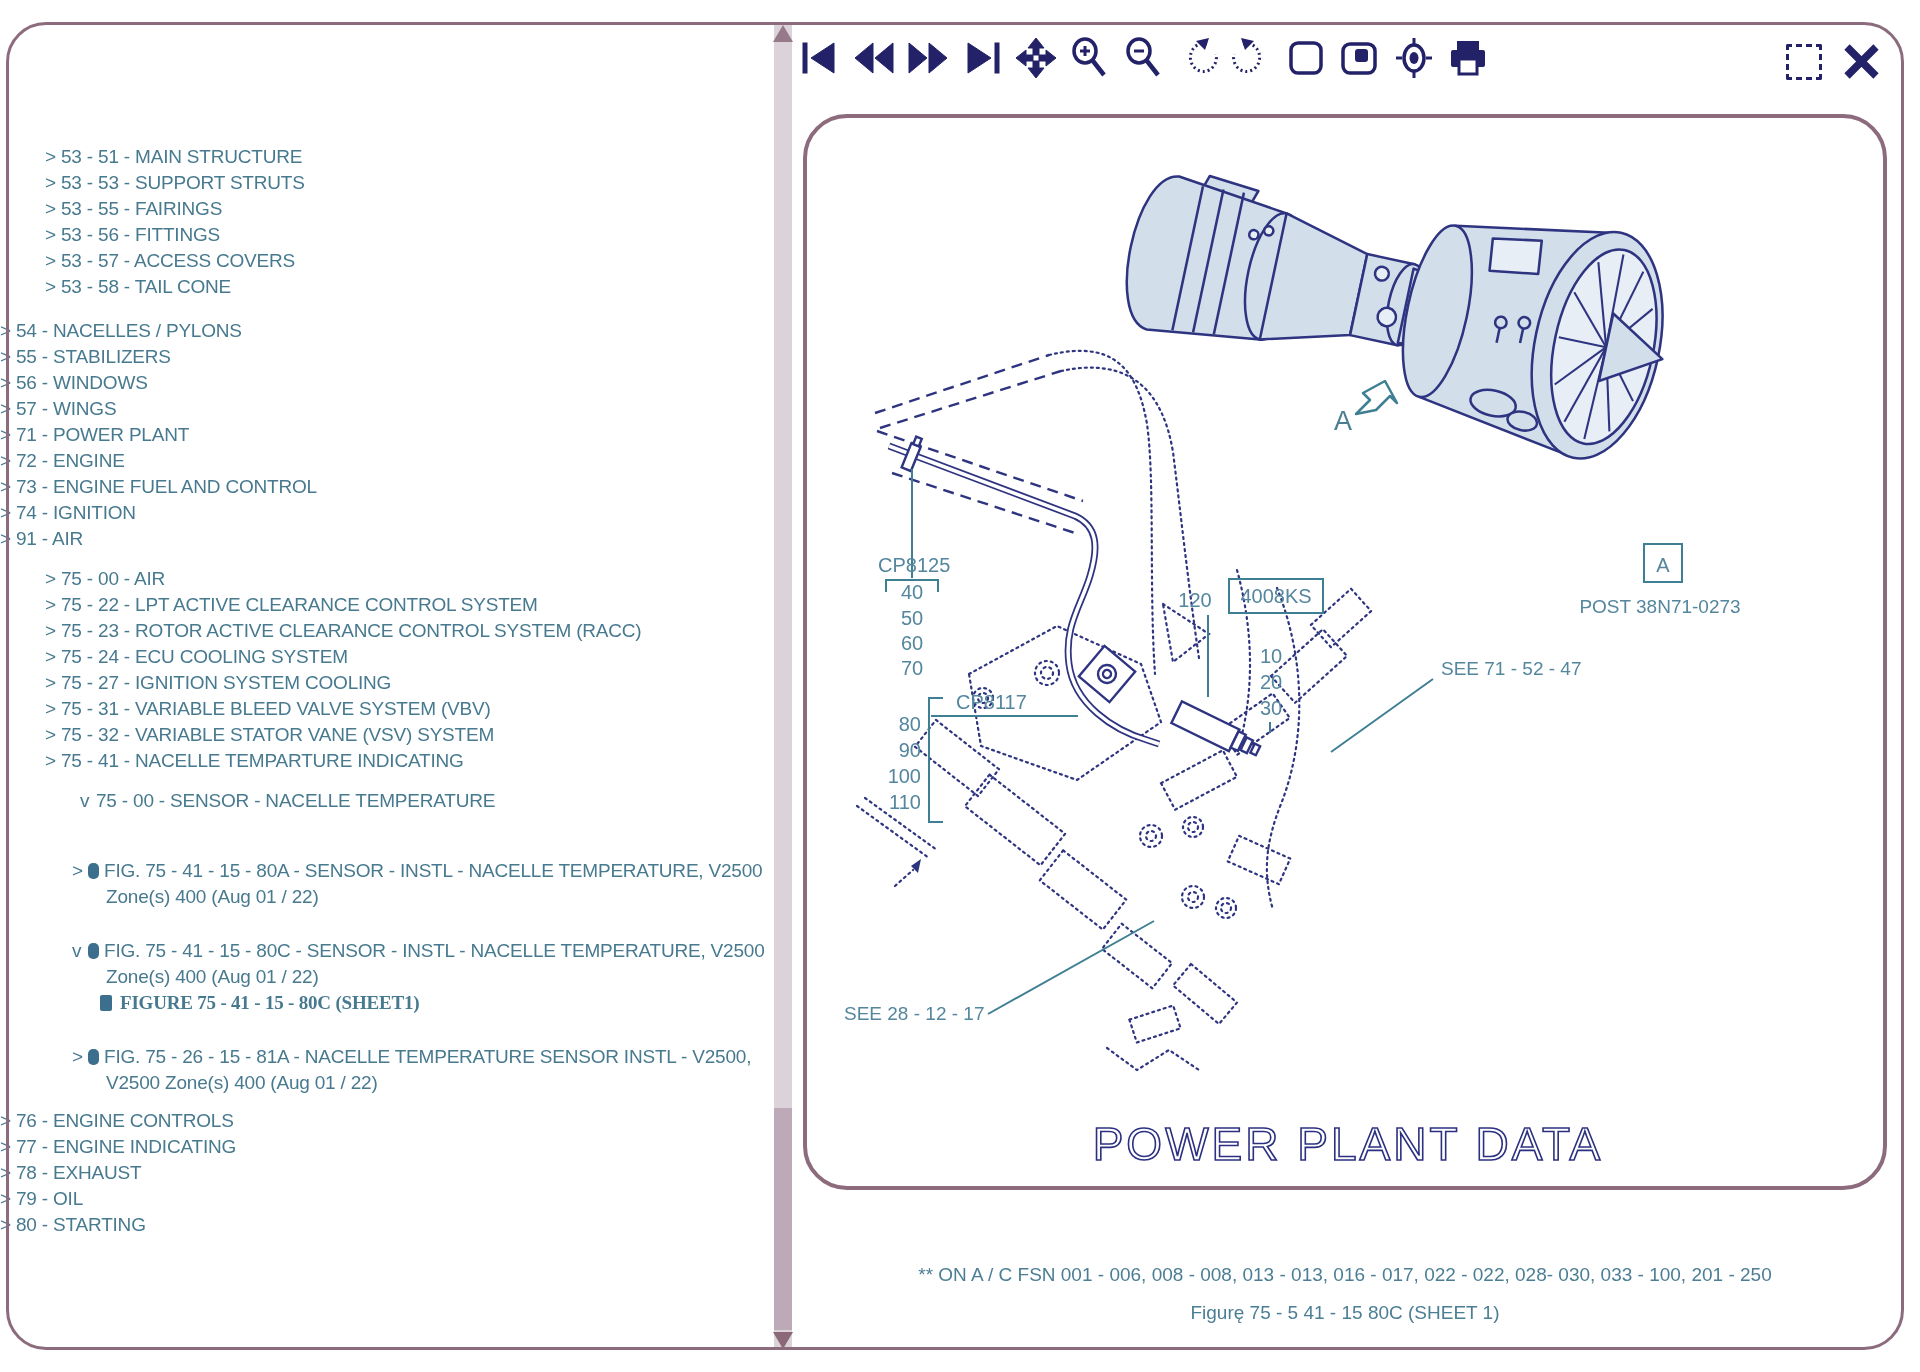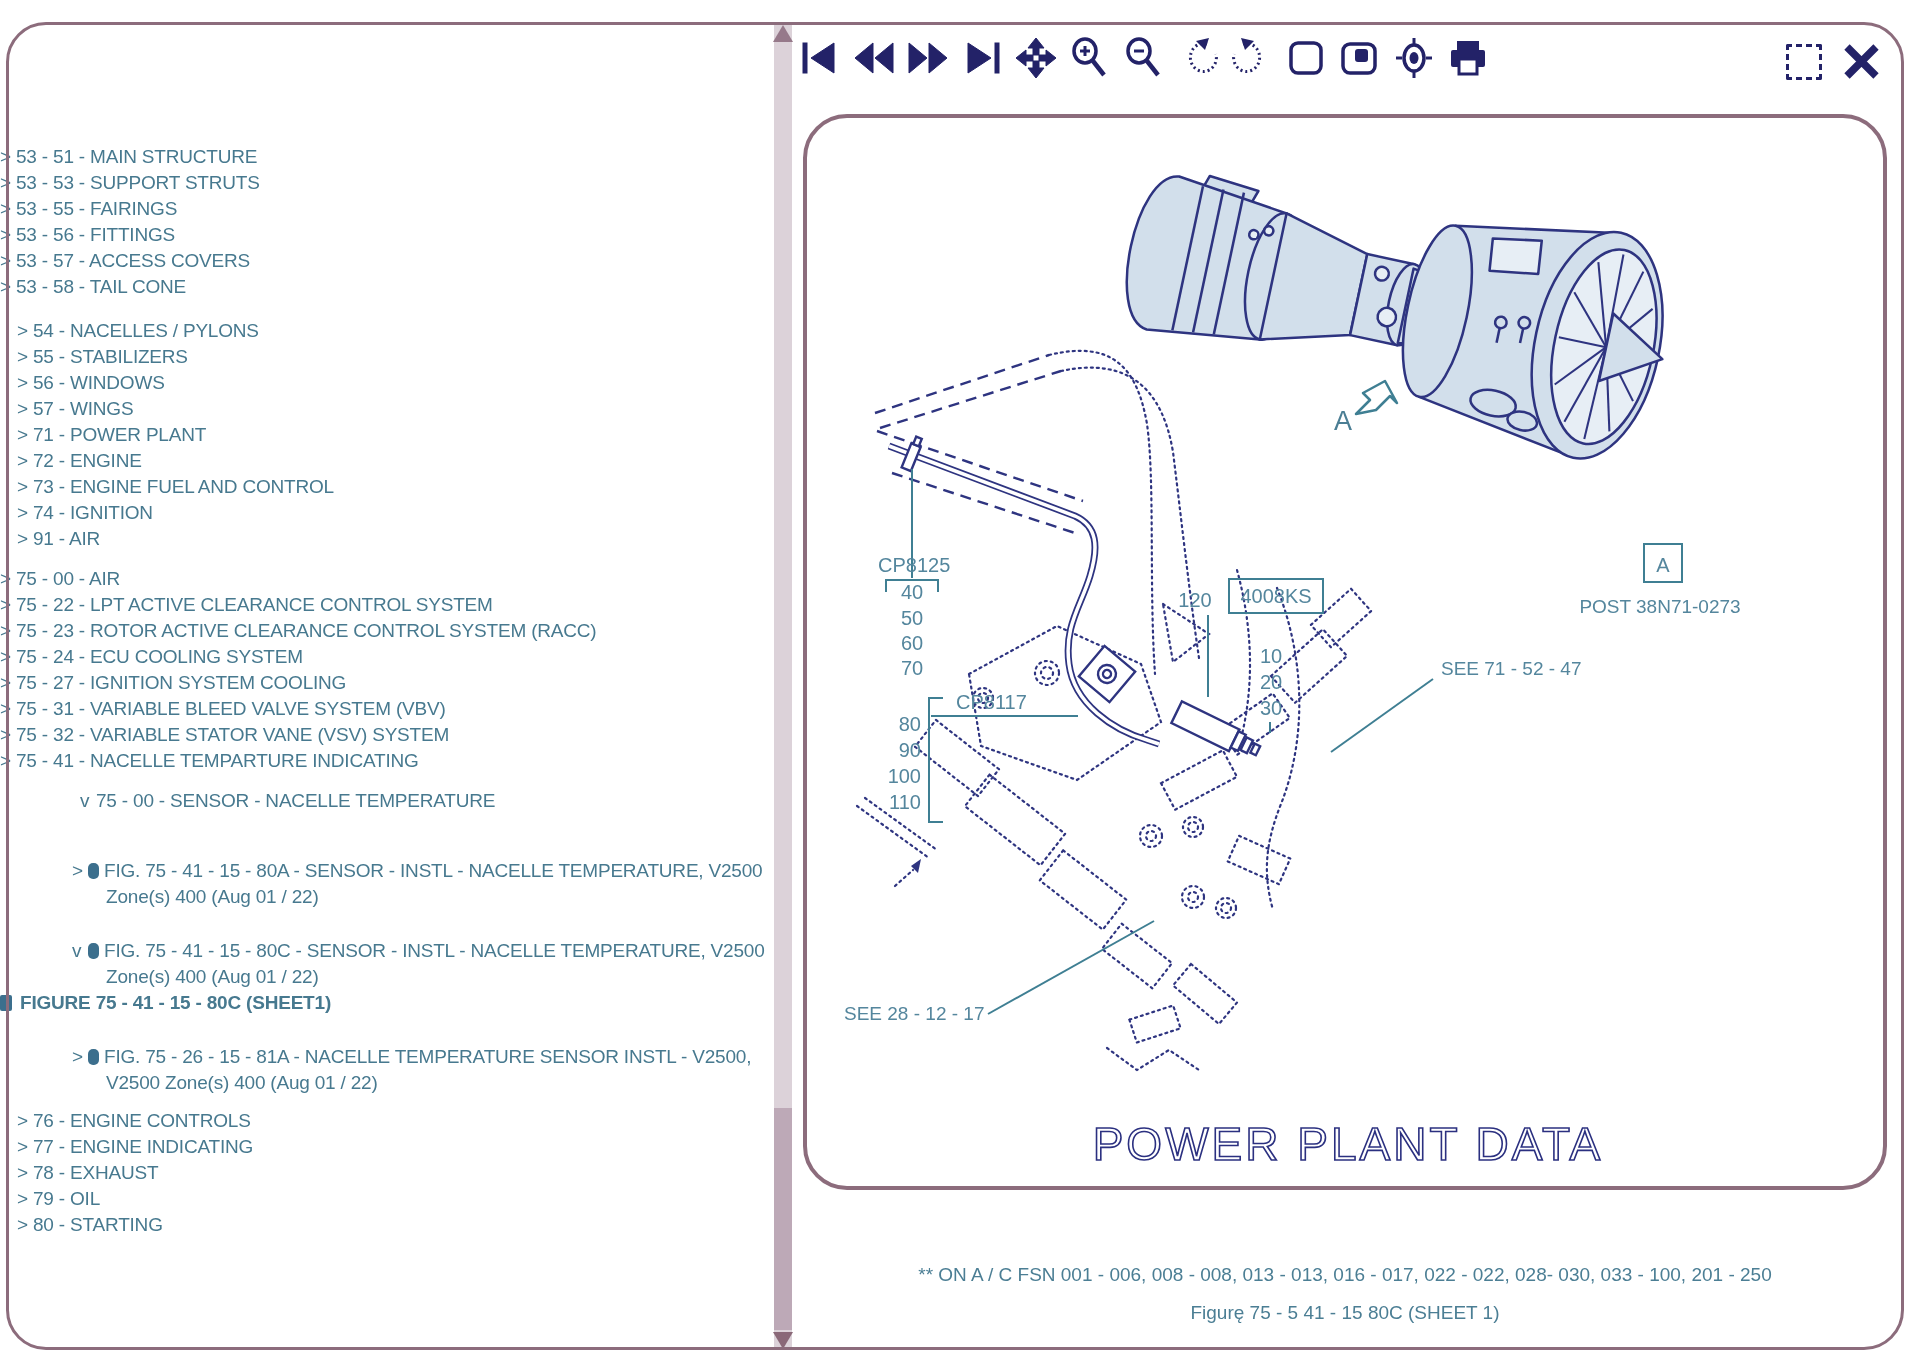--- a/index.html
+++ b/index.html
@@ -4,26 +4,26 @@
 <style>
   html,body{margin:0;padding:0;background:#fff;width:1920px;height:1372px;overflow:hidden;
     font-family:"Liberation Sans",sans-serif;}
   .stage{position:relative;width:1920px;height:1372px;background:#fff;}
   .outer-border{position:absolute;left:6px;top:22px;right:16px;bottom:22px;
     border:3px solid #8c6c7c;border-radius:40px;pointer-events:none;}
   
   .tree{position:absolute;left:0;top:144px;width:778px;color:#47798f;font-size:19px;
     letter-spacing:-0.2px;}
   .trow{line-height:26px;white-space:nowrap;}
-  .lvl1{padding-left:17px;}
-  .lvl2{}
+  .lvl1{}
+  .lvl2{padding-left:45px;}
   .lvl3{padding-left:80px;}
   .figrow{padding-left:72px;margin-top:28px;}
   .figcont{padding-left:106px;}
-  .figsheet{font-weight:bold;}
+  .figsheet{padding-left:100px;font-weight:bold;font-family:Liberation Serif, serif;}
   .mk{display:inline-block;min-width:13px;margin-right:3px;}
   .pill{display:inline-block;width:11px;height:16px;background:#3c6f8d;border-radius:5px;
     vertical-align:-2px;margin-right:5px;}
   .sq{display:inline-block;width:12px;height:16px;background:#3c6f8d;border-radius:2px;
     vertical-align:-2px;margin-right:8px;}
   .gap18{height:18px}.gap14{height:14px}.gap16{height:16px}.gap12{height:12px}
   
   .vscroll{position:absolute;left:774px;top:25px;width:18px;height:1322px;background:#dcd2d9;}
   .sb-up{position:absolute;left:-1px;top:0;width:0;height:0;border-left:10px solid transparent;
     border-right:10px solid transparent;border-bottom:17px solid #96798a;}

